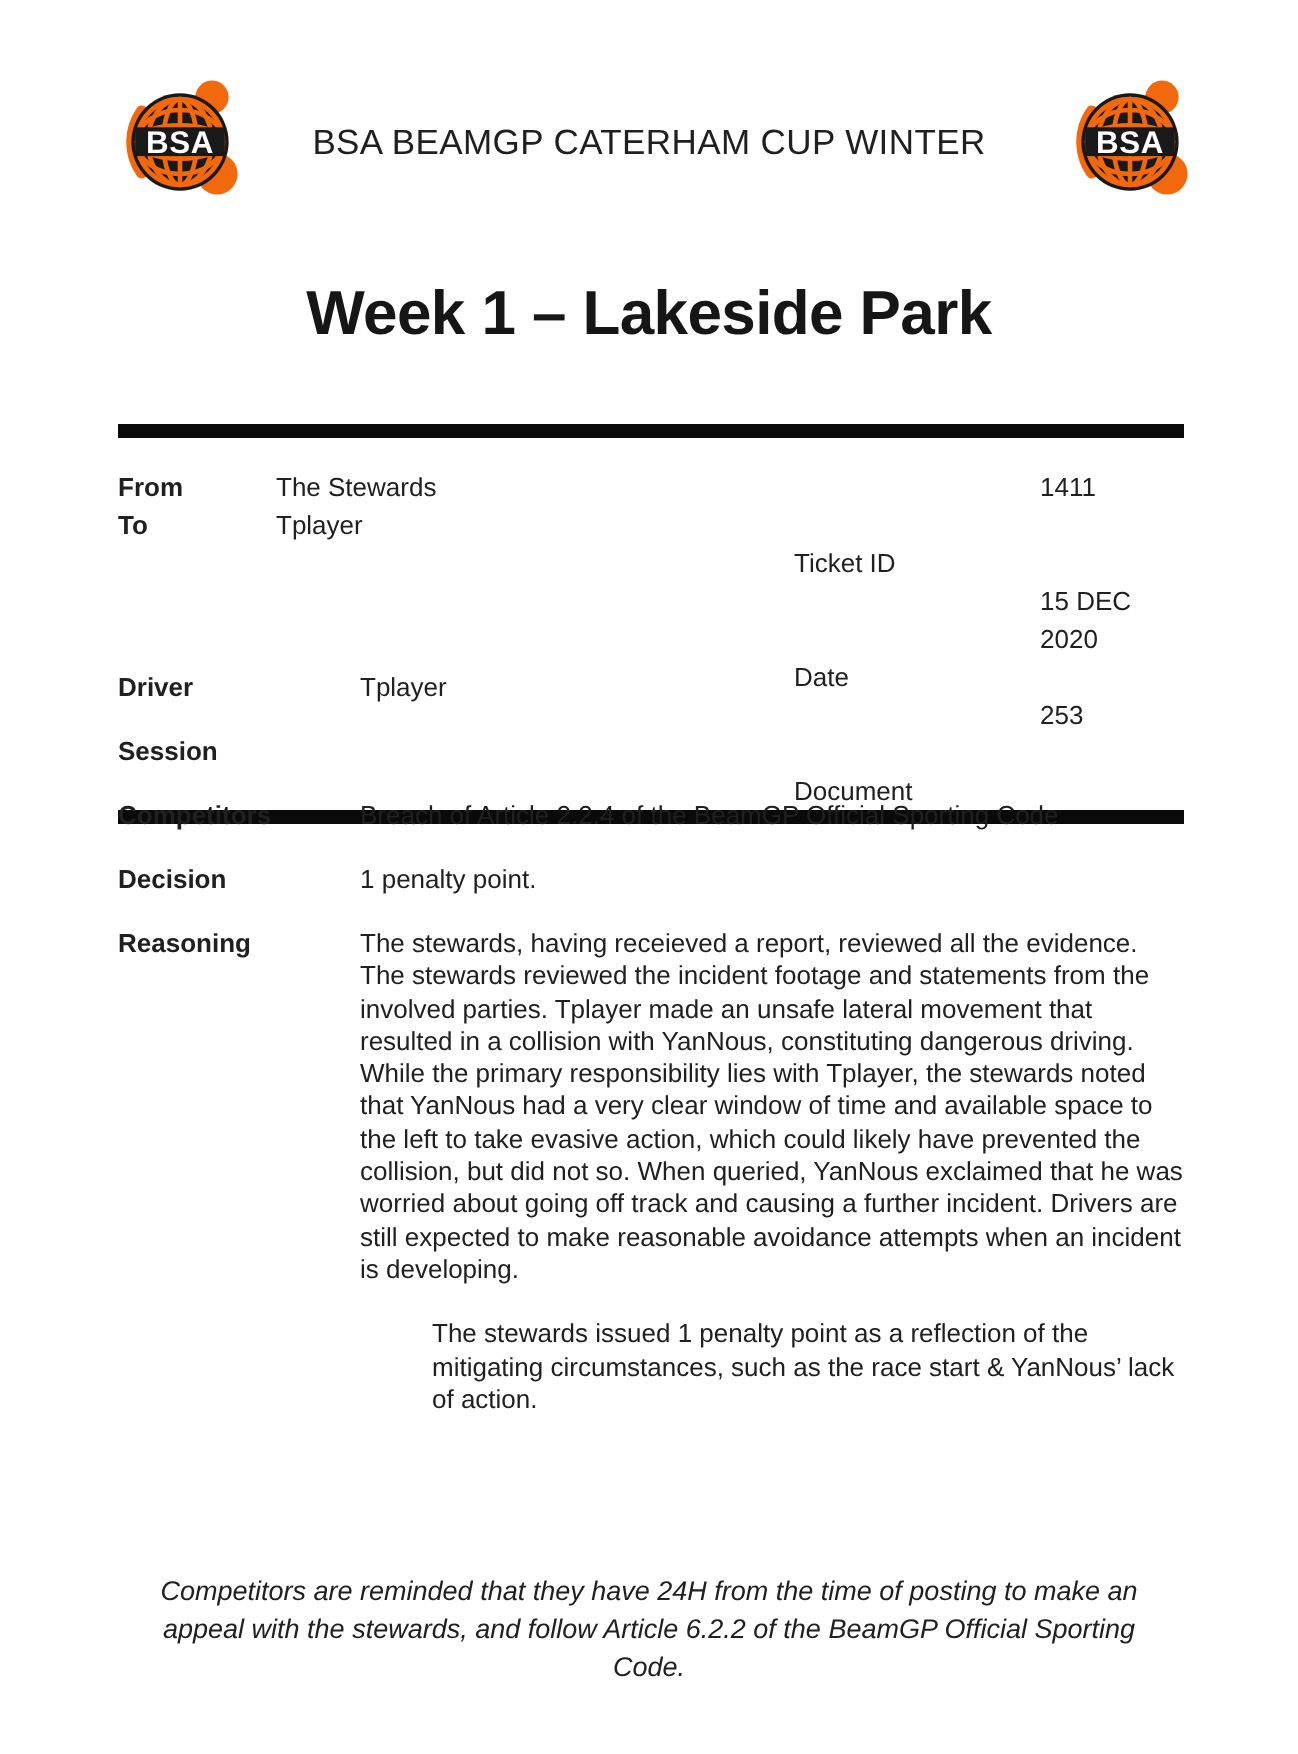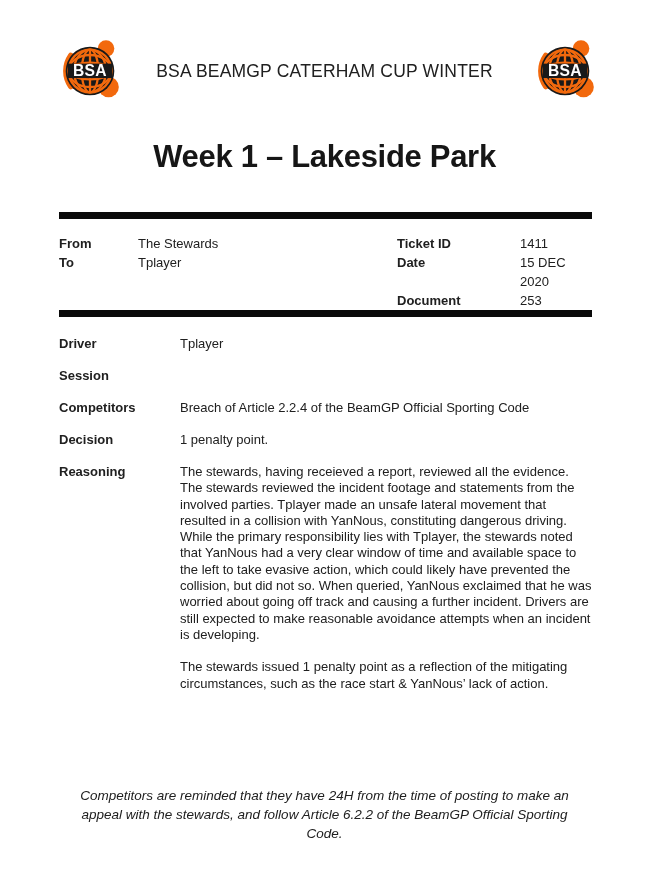--- a/index.html
+++ b/index.html
@@ -45,30 +45,30 @@
     padding:15px 0 0 0;
     display:flex;
     min-height:86px;
     gap:19px;
   }
   .meta-col{display:flex;flex-direction:column;}
   .meta-left{width:319px;}
   .meta-right{flex:1;}
   .meta-row{display:flex;line-height:19px;font-size:13px;}
   .meta-left .meta-label{width:79px;font-weight:700;}
-  .meta-right .meta-label{width:123px;font-weight:700;}
+  .meta-right .meta-label{width:123px;font-weight:400;margin-top:38px;}
   .meta-value{flex:1;}
   
   .fields{position:absolute;top:336px;left:59px;width:533px;}
   .field-row{display:flex;line-height:16px;font-size:13px;margin-bottom:16px;}
   .field-label{width:121px;font-weight:700;flex-shrink:0;}
   .field-value{flex:1;}
   .reasoning-row{margin-bottom:0;}
   .reasoning-text p{margin:0 0 16px 0;line-height:16.3px;}
-  .reasoning-text p:last-child{margin-bottom:0;}
+  .reasoning-text p:last-child{margin-bottom:0;margin-left:36px;}
   
   .footer{
     position:absolute;top:786px;left:69px;right:69px;
     text-align:center;
     font-style:italic;
     font-size:13.5px;line-height:19px;
   }
 </style>
 </head>
 <body>

